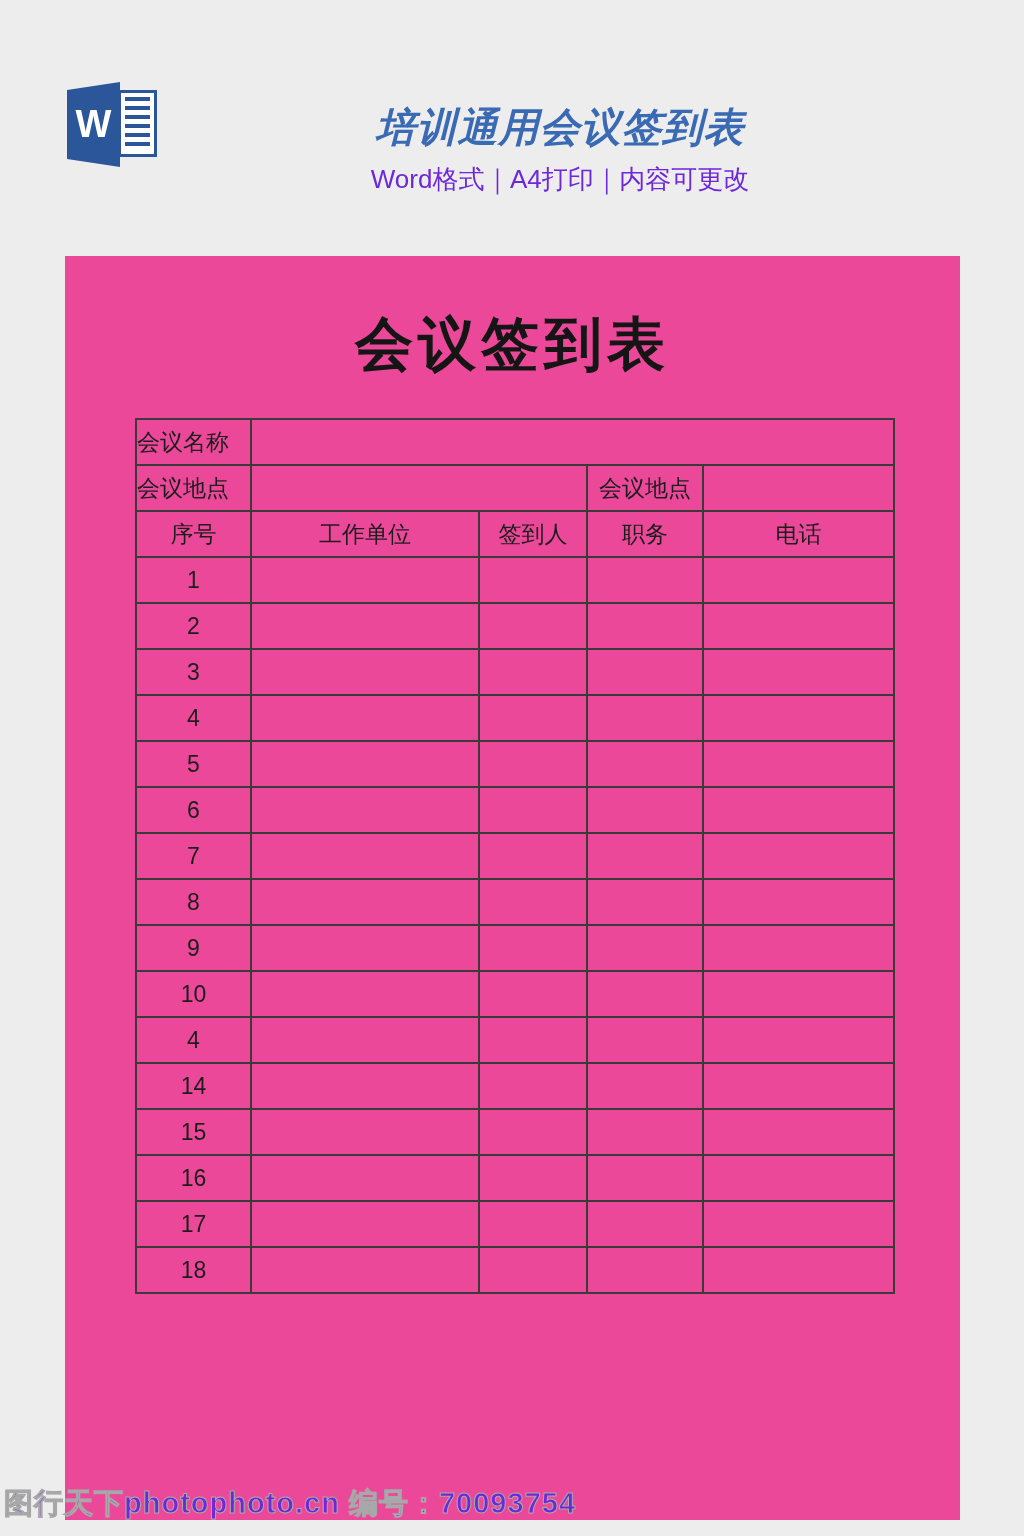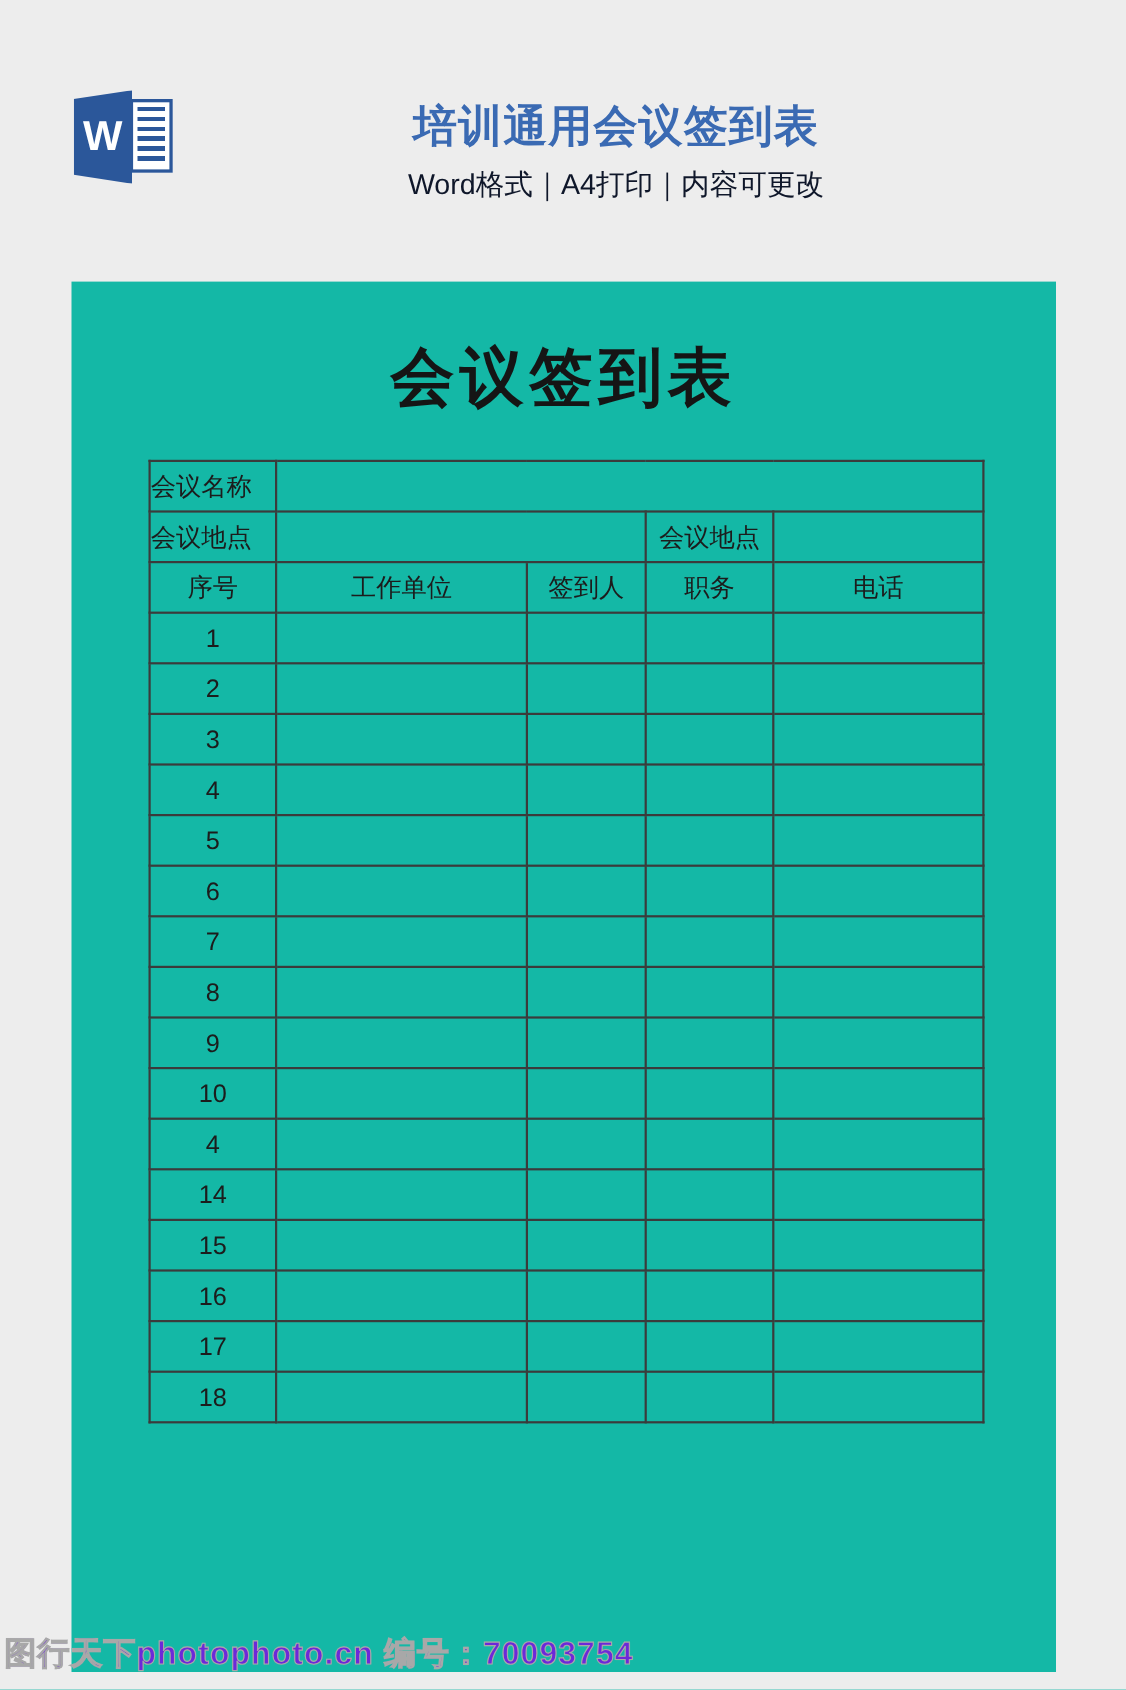--- a/index.html
+++ b/index.html
@@ -60,42 +60,43 @@
     font-weight: bold;
   }
 
   .header-text {
     position: absolute;
     left: 310px; top: 92px;
     width: 500px;
     text-align: center;
   }
   .header-title {
-    margin: 0;
+    margin: 12px;
     font-size: 40px;
     line-height: 46px;
     font-weight: bold;
     color: #3a6ab3;
     letter-spacing: 1px;
     white-space: nowrap;
+    font-style: italic;
   }
   .header-subtitle {
     margin: 14px 0 0 0;
     font-size: 26px;
     line-height: 30px;
-    color: #0f172a;
+    color: #6d28d9;
     white-space: nowrap;
   }
 
   
   .page {
     position: absolute;
     left: 65px; top: 256px;
     width: 895px; height: 1264px;
-    background: #14b8a6;
+    background: #ec4899;
   }
   .doc-title {
     position: absolute;
     left: 0; right: 0;
     top: 56px;
     margin: 0;
     text-align: center;
     font-size: 58px;
     line-height: 64px;
     font-weight: 900;

